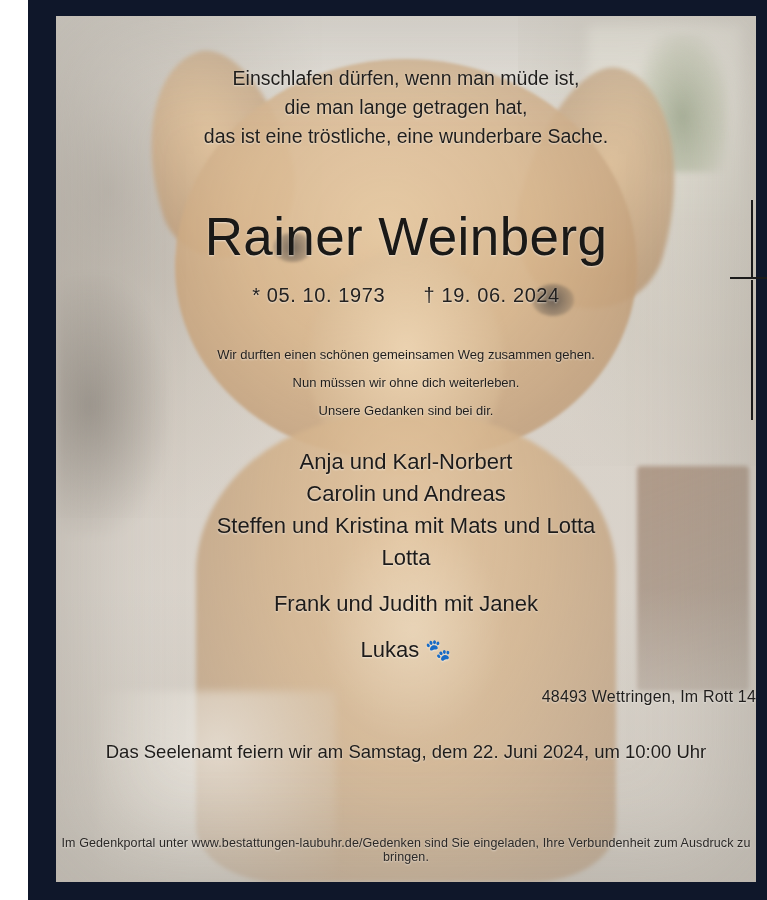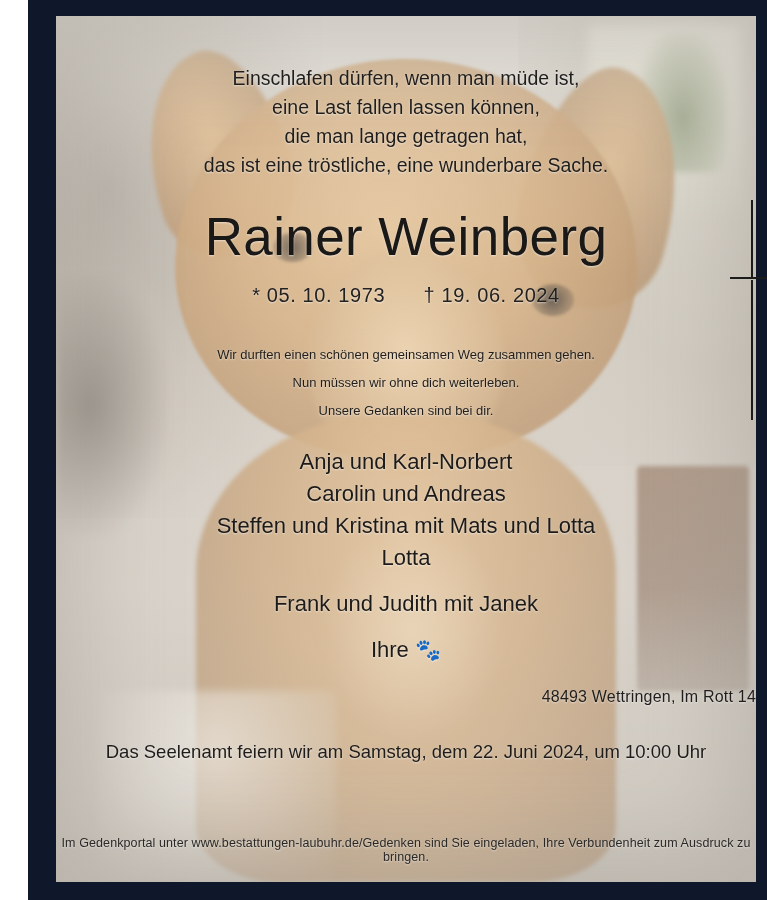--- a/index.html
+++ b/index.html
@@ -326,21 +326,20 @@
     <div class="dog-chest-light"></div>
     <div class="dog-paw-basket"></div>
 
     <div class="bg-haze"></div>
     <div class="bg-vignette"></div>
 
     <div class="text-layer">
 
       <div class="verse">
         <div>Einschlafen dürfen, wenn man müde ist,</div>
-        <div>eine Last fallen lassen können,</div>
         <div>die man lange getragen hat,</div>
         <div>das ist eine tröstliche, eine wunderbare Sache.</div>
       </div>
 
       <div class="name">Rainer Weinberg</div>
 
       <div class="dates">
         <span>*</span>
         <span>05. 10. 1973</span>
         <span class="gap"></span>
@@ -354,21 +353,21 @@
         <div>Unsere Gedanken sind bei dir.</div>
       </div>
 
       <div class="mourners">
         <div>Anja und Karl-Norbert</div>
         <div>Carolin und Andreas</div>
         <div>Steffen und Kristina mit Mats und Lotta</div>
         <div>Lotta</div>
         <div class="spaced-top">Frank und Judith mit Janek</div>
         <div class="spaced-top">
-          <span>Ihre</span>
+          <span>Lukas</span>
           <span class="paw">🐾</span>
         </div>
       </div>
 
       <div class="address">48493 Wettringen, Im Rott 14</div>
 
       <div class="service">
         <div>Das Seelenamt feiern wir am Samstag, dem 22. Juni 2024, um 10:00 Uhr</div>
       </div>
 

